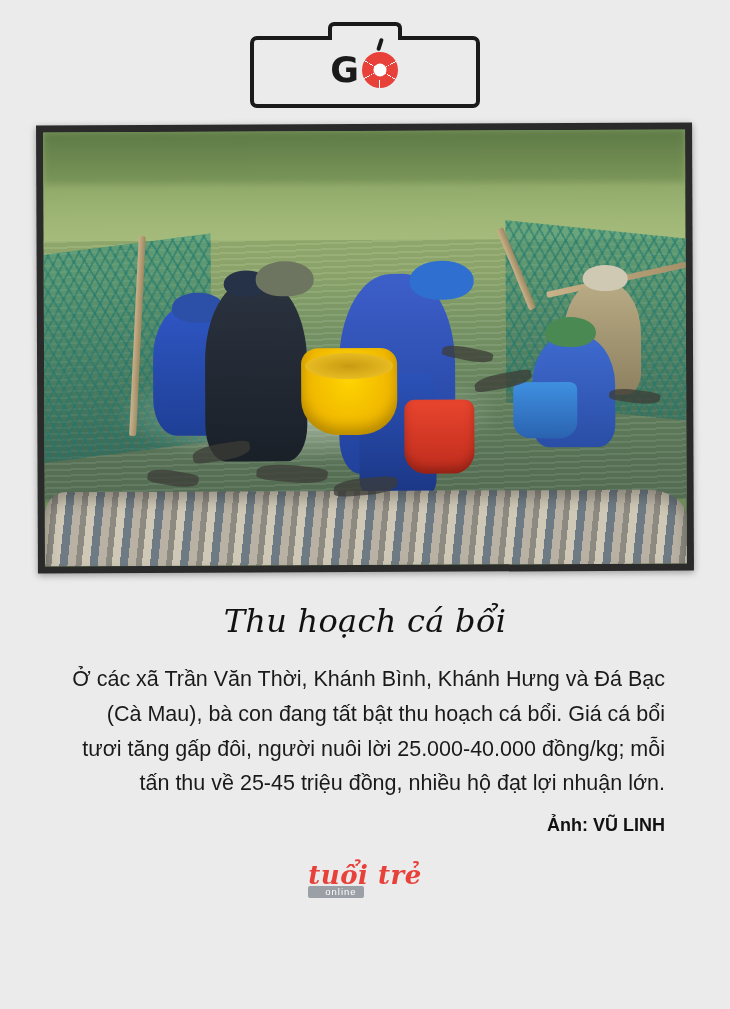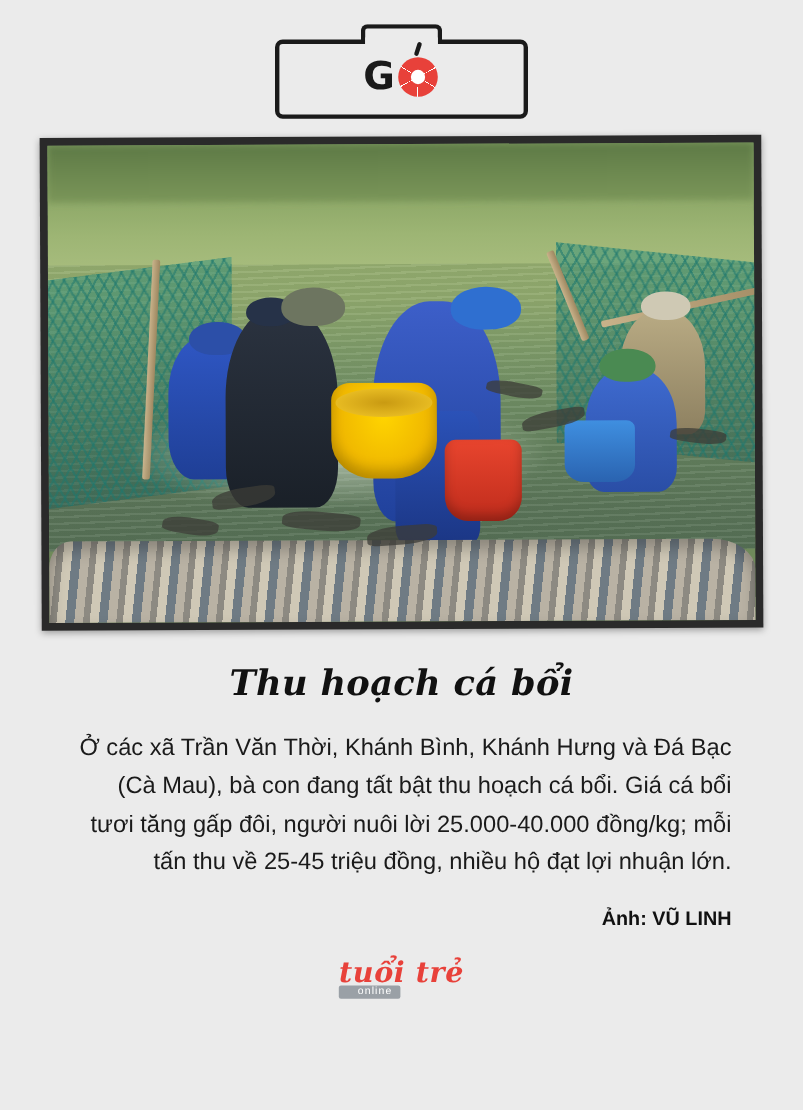--- a/index.html
+++ b/index.html
@@ -261,38 +261,38 @@
   .f3 { left: 45%; top: 80%; width: 10%; height: 4%; transform: rotate(-4deg); }
   .f4 { left: 62%; top: 50%; width: 8%; height: 3%; transform: rotate(12deg); }
   .f5 { left: 67%; top: 56%; width: 9%; height: 3.5%; transform: rotate(-10deg); }
   .f6 { left: 88%; top: 60%; width: 8%; height: 3%; transform: rotate(8deg); }
   .f7 { left: 16%; top: 78%; width: 8%; height: 3.5%; transform: rotate(10deg); }
 
   
   .headline {
     margin-top: 30px;
     font-family: "DejaVu Serif", serif;
-    font-weight: 700;
+    font-weight: 400;
     font-style: italic;
     font-size: 32px;
     color: #111111;
     letter-spacing: 0.3px;
   }
   .body-text {
     width: 600px;
     margin-top: 22px;
     font-family: "Liberation Sans", sans-serif;
     font-size: 21.5px;
     line-height: 1.62;
     color: #1a1a1a;
     text-align: right;
   }
   .credit {
     width: 600px;
-    margin-top: 24px;
+    margin-top: 14px;
     text-align: right;
     font-family: "Liberation Sans", sans-serif;
     font-weight: 700;
     font-size: 18px;
     color: #111111;
   }
 
   
   .footer-logo {
     margin-top: 26px;

